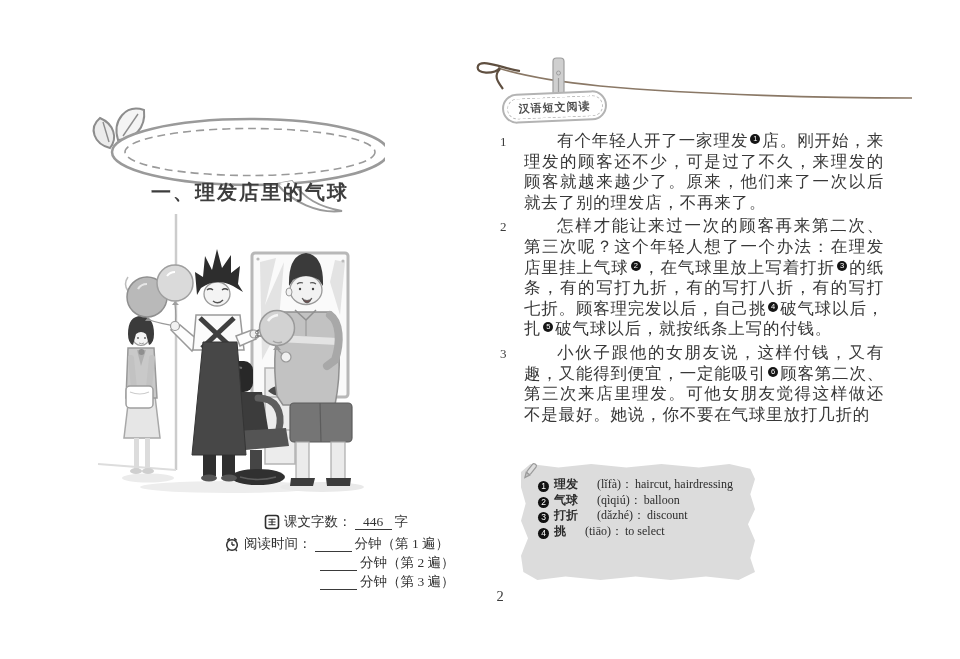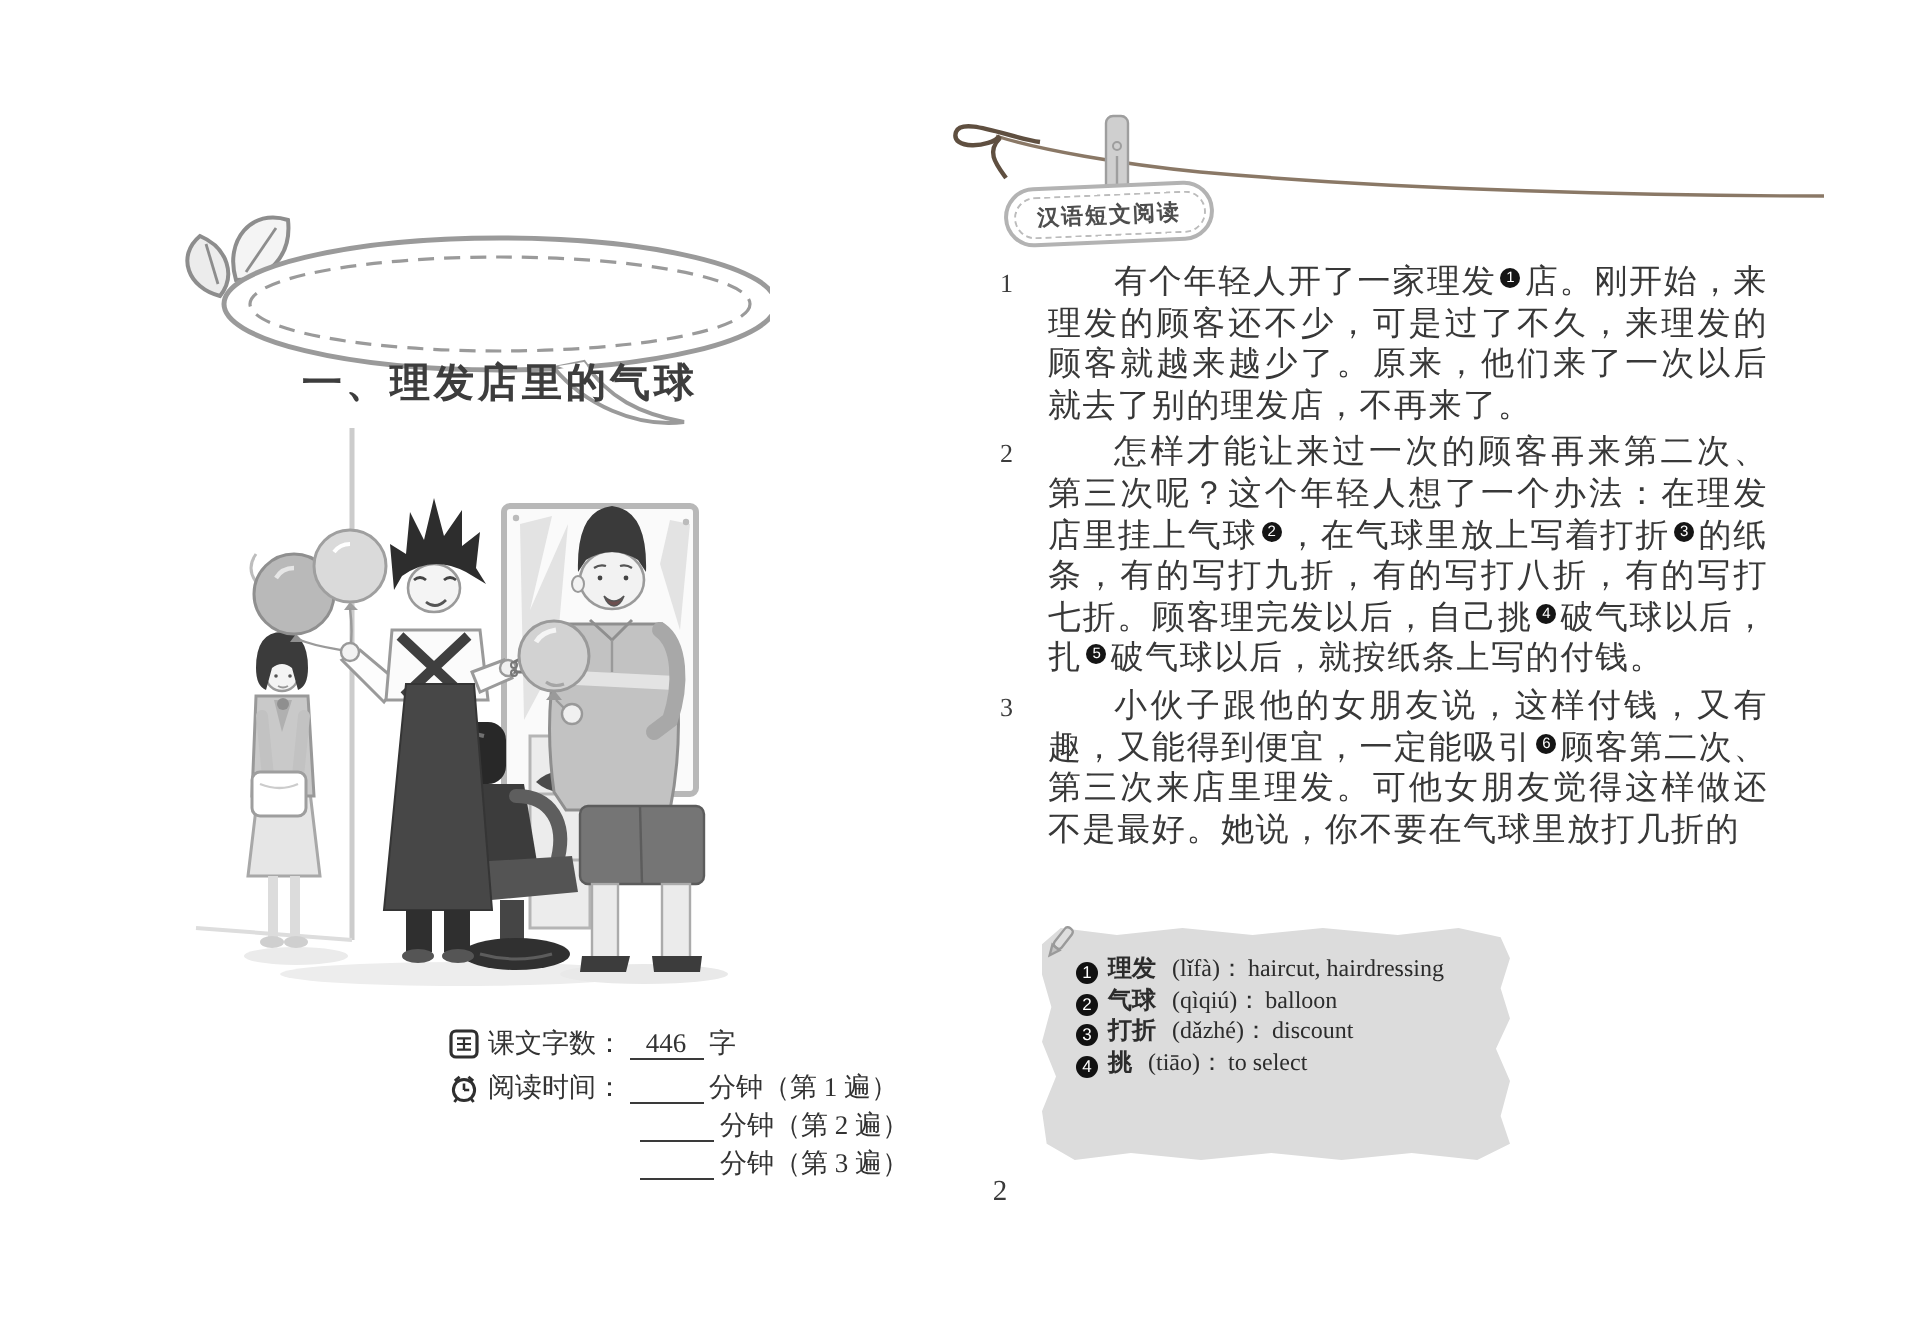--- a/index.html
+++ b/index.html
@@ -11,21 +11,21 @@
   .title-text{position:absolute;left:118px;top:139px;width:264px;text-align:center;
               font-family:"Liberation Sans",sans-serif;font-weight:bold;font-size:20px;
               letter-spacing:2px;color:#3d3d3d;line-height:26px;margin-top:40px;}
 
   
   .illu-svg{position:absolute;left:95px;top:210px;}
 
   
   .stats{position:absolute;left:224px;top:512px;font-size:13.5px;color:#333;}
   .stat-line{display:flex;align-items:center;height:19px;white-space:nowrap;}
-  .stat-line.first{margin-bottom:3px;}
+  .stat-line.first{margin-bottom:3px;margin-left:40px;}
   .stat-line .ic{width:16px;height:16px;margin-right:4px;flex-shrink:0;}
   .stat-line.indent{padding-left:93px;}
   .blank{display:inline-block;min-width:37px;border-bottom:1.2px solid #3a3a3a;
          text-align:center;height:15px;line-height:15px;margin:0 3px;}
 
   .page-number{position:absolute;left:470px;top:588px;width:60px;text-align:center;
                font-size:14.5px;color:#3a3a3a;}
 
   
   .string-svg{position:absolute;left:465px;top:40px;}
@@ -51,21 +51,21 @@
              background:#dcdcdc;
              clip-path:polygon(0% 7%,4% 0%,16% 3%,30% 0%,45% 3%,60% 0%,76% 3%,89% 0%,
                         98% 4%,100% 13%,98% 26%,100% 39%,97% 52%,100% 66%,98% 81%,
                         100% 93%,93% 100%,79% 97%,64% 100%,49% 97%,34% 100%,19% 97%,
                         7% 100%,1% 93%,0% 79%,3% 64%,0% 49%,2% 34%,0% 20%);}
   .vocab-list{padding:13px 0 0 17px;}
   .vitem{height:15.6px;line-height:15.6px;white-space:nowrap;font-size:12px;color:#2c2c2c;}
   .vnum{display:inline-block;width:11px;height:11px;border-radius:50%;background:#111;
         color:#fff;font-family:"Liberation Sans",sans-serif;font-size:8.5px;
         line-height:11.5px;text-align:center;vertical-align:-1px;margin-right:5px;}
-  .vterm{font-weight:600;margin-right:8px;}
+  .vterm{font-weight:600;margin-right:19px;}
   .vpinyin{margin-right:2px;}
   .pen-icon{position:absolute;left:-3px;top:-3px;}
 </style>
 </head>
 <body>
 
 <div class="page">
 
   <svg class="bubble-svg" width="300" height="130" viewBox="85 98 300 130">
     <path d="M110,148 C94,144 88,128 100,118 C114,124 118,138 110,148 Z" fill="#ececec" stroke="#8d8d8d" stroke-width="2"></path>

